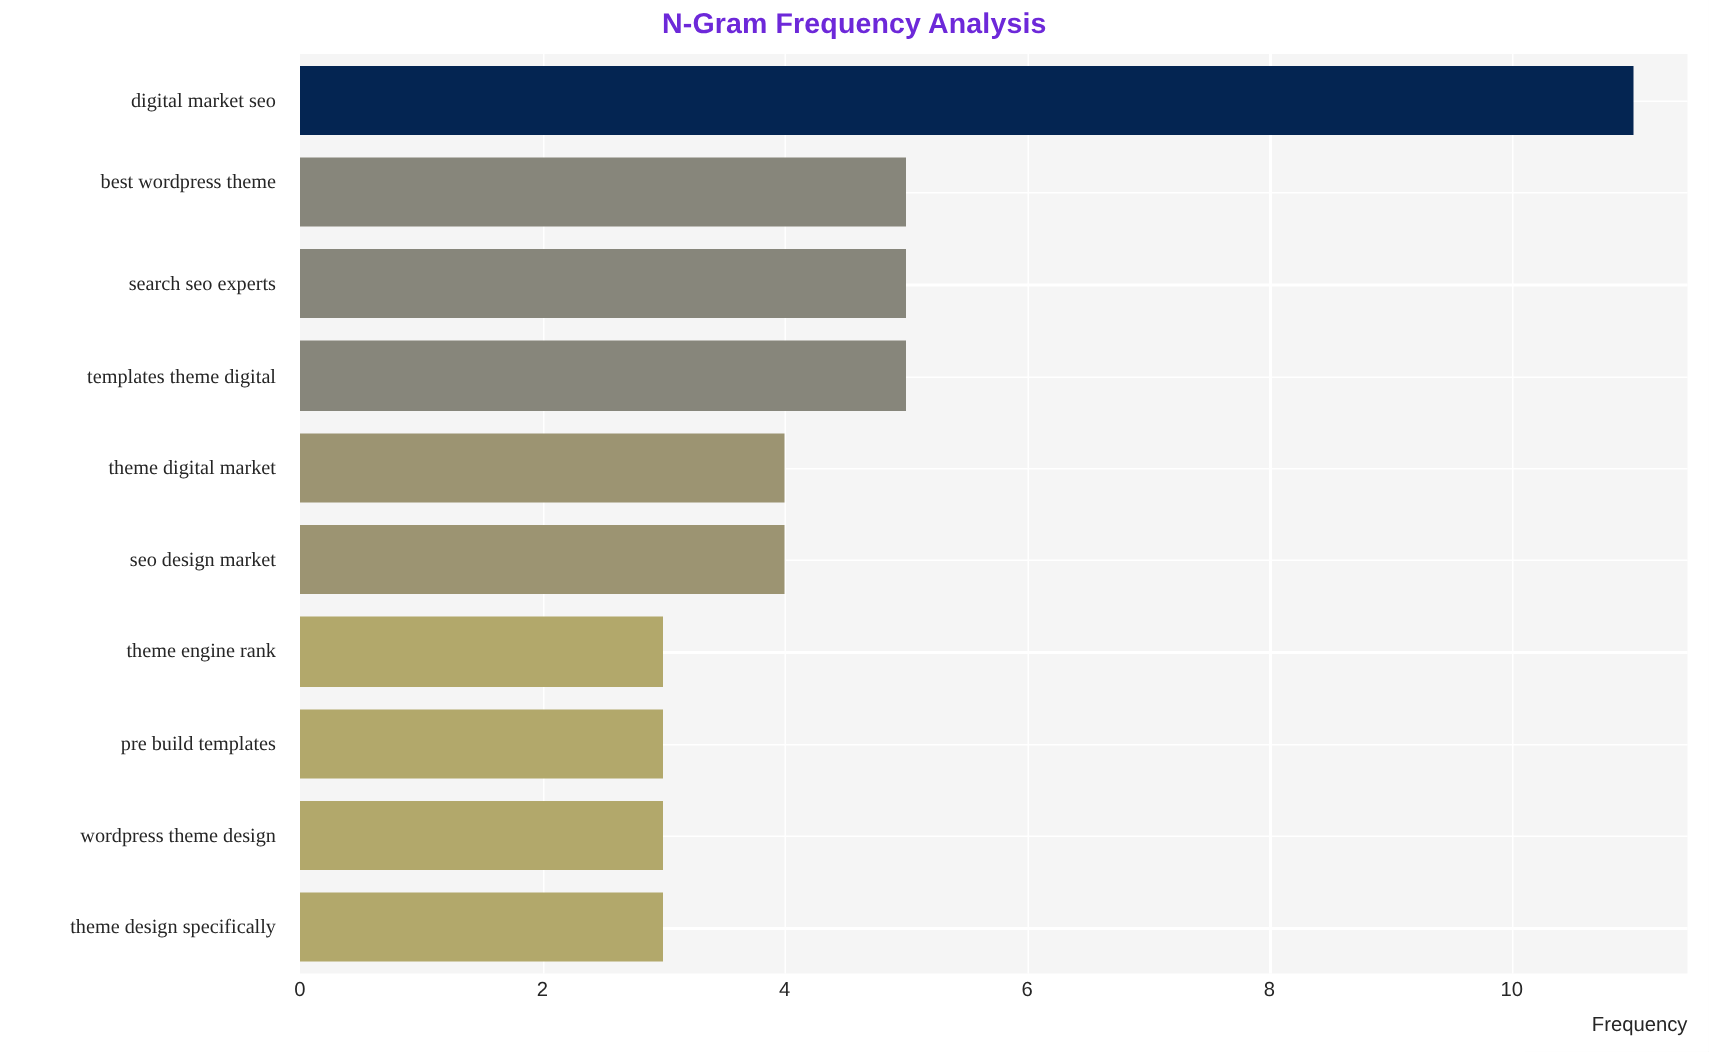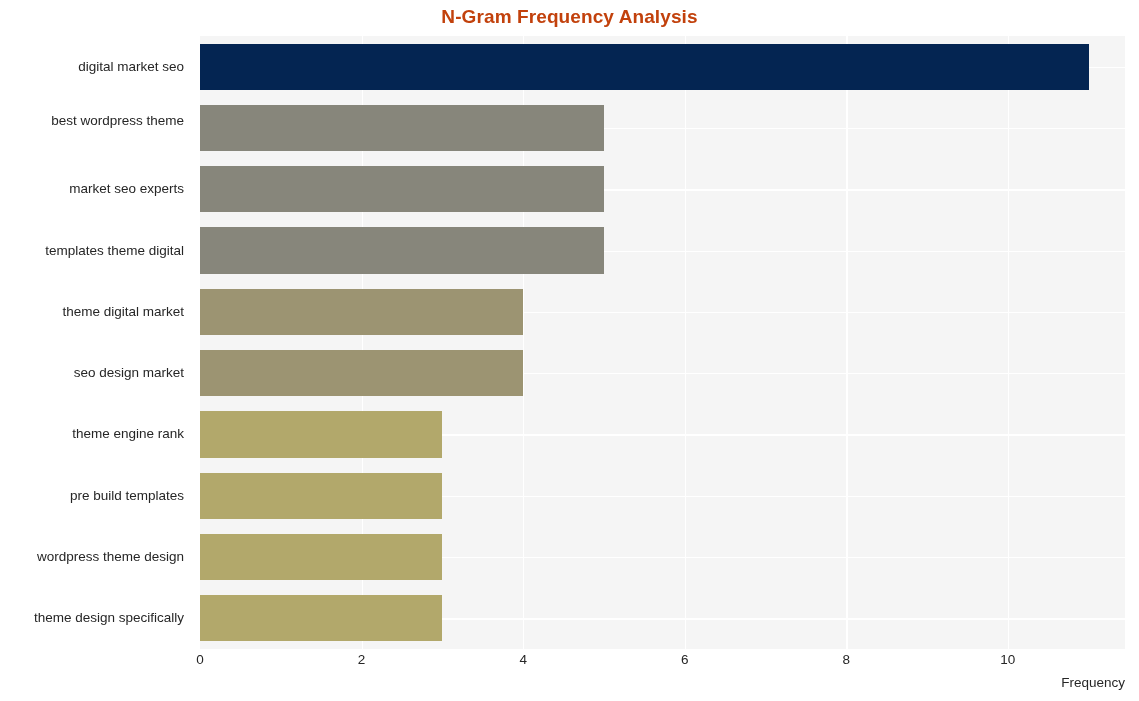--- a/index.html
+++ b/index.html
@@ -20,21 +20,21 @@
     width: 1139px; height: 701px;
     background: #ffffff;
   }
   #chart-title {
     position: absolute;
     left: 0; top: 6px;
     width: 1139px;
     text-align: center;
     font-size: 19px;
     font-weight: bold;
-    color: #c2410c;
+    color: #6d28d9;
     letter-spacing: 0.1px;
   }
   
   #plot-area {
     position: absolute;
     left: 200px; top: 36px;
     width: 925px; height: 613px;
     background: #f5f5f5;
   }
   #gridlines {
@@ -59,21 +59,21 @@
     left: 0; top: 0; width: 100%; height: 100%;
   }
   .bar {
     position: absolute;
     left: 0;
   }
   
   #y-labels {
     position: absolute;
     left: 0; top: 36px;
-    width: 192px; height: 613px;
+    width: 192px; height: 613px; font-family: Liberation Serif, serif;
   }
   .y-label {
     position: absolute;
     right: 0;
     width: 192px;
     text-align: right;
     font-size: 13.5px;
     color: #262626;
     line-height: 1;
     transform: translateY(-50%);
@@ -138,21 +138,21 @@
         <div class="bar" title="search engine rank: 3" style="top: 375.309px; height: 46.2815px; width: 242.358px; background: rgb(178, 168, 107);"></div>
         <div class="bar" title="pre build templates: 3" style="top: 436.609px; height: 46.2815px; width: 242.358px; background: rgb(178, 168, 107);"></div>
         <div class="bar" title="wordpress theme design: 3" style="top: 497.909px; height: 46.2815px; width: 242.358px; background: rgb(178, 168, 107);"></div>
         <div class="bar" title="theme design specifically: 3" style="top: 559.209px; height: 46.2815px; width: 242.358px; background: rgb(178, 168, 107);"></div>
       </div>
   </div>
 
   <div id="y-labels">
       <div class="y-label" style="top: 30.65px;">digital market seo</div>
       <div class="y-label" style="top: 85px;">best wordpress theme</div>
-      <div class="y-label" style="top: 153.25px;">market seo experts</div>
+      <div class="y-label" style="top: 153.25px;">search seo experts</div>
       <div class="y-label" style="top: 214.55px;">templates theme digital</div>
       <div class="y-label" style="top: 275.85px;">theme digital market</div>
       <div class="y-label" style="top: 337.15px;">seo design market</div>
       <div class="y-label" style="top: 398.45px;">theme engine rank</div>
       <div class="y-label" style="top: 459.75px;">pre build templates</div>
       <div class="y-label" style="top: 521.05px;">wordpress theme design</div>
       <div class="y-label" style="top: 582.35px;">theme design specifically</div>
     </div>
   <div id="x-labels">
       <div class="x-label" style="left: 0px;">0</div>

